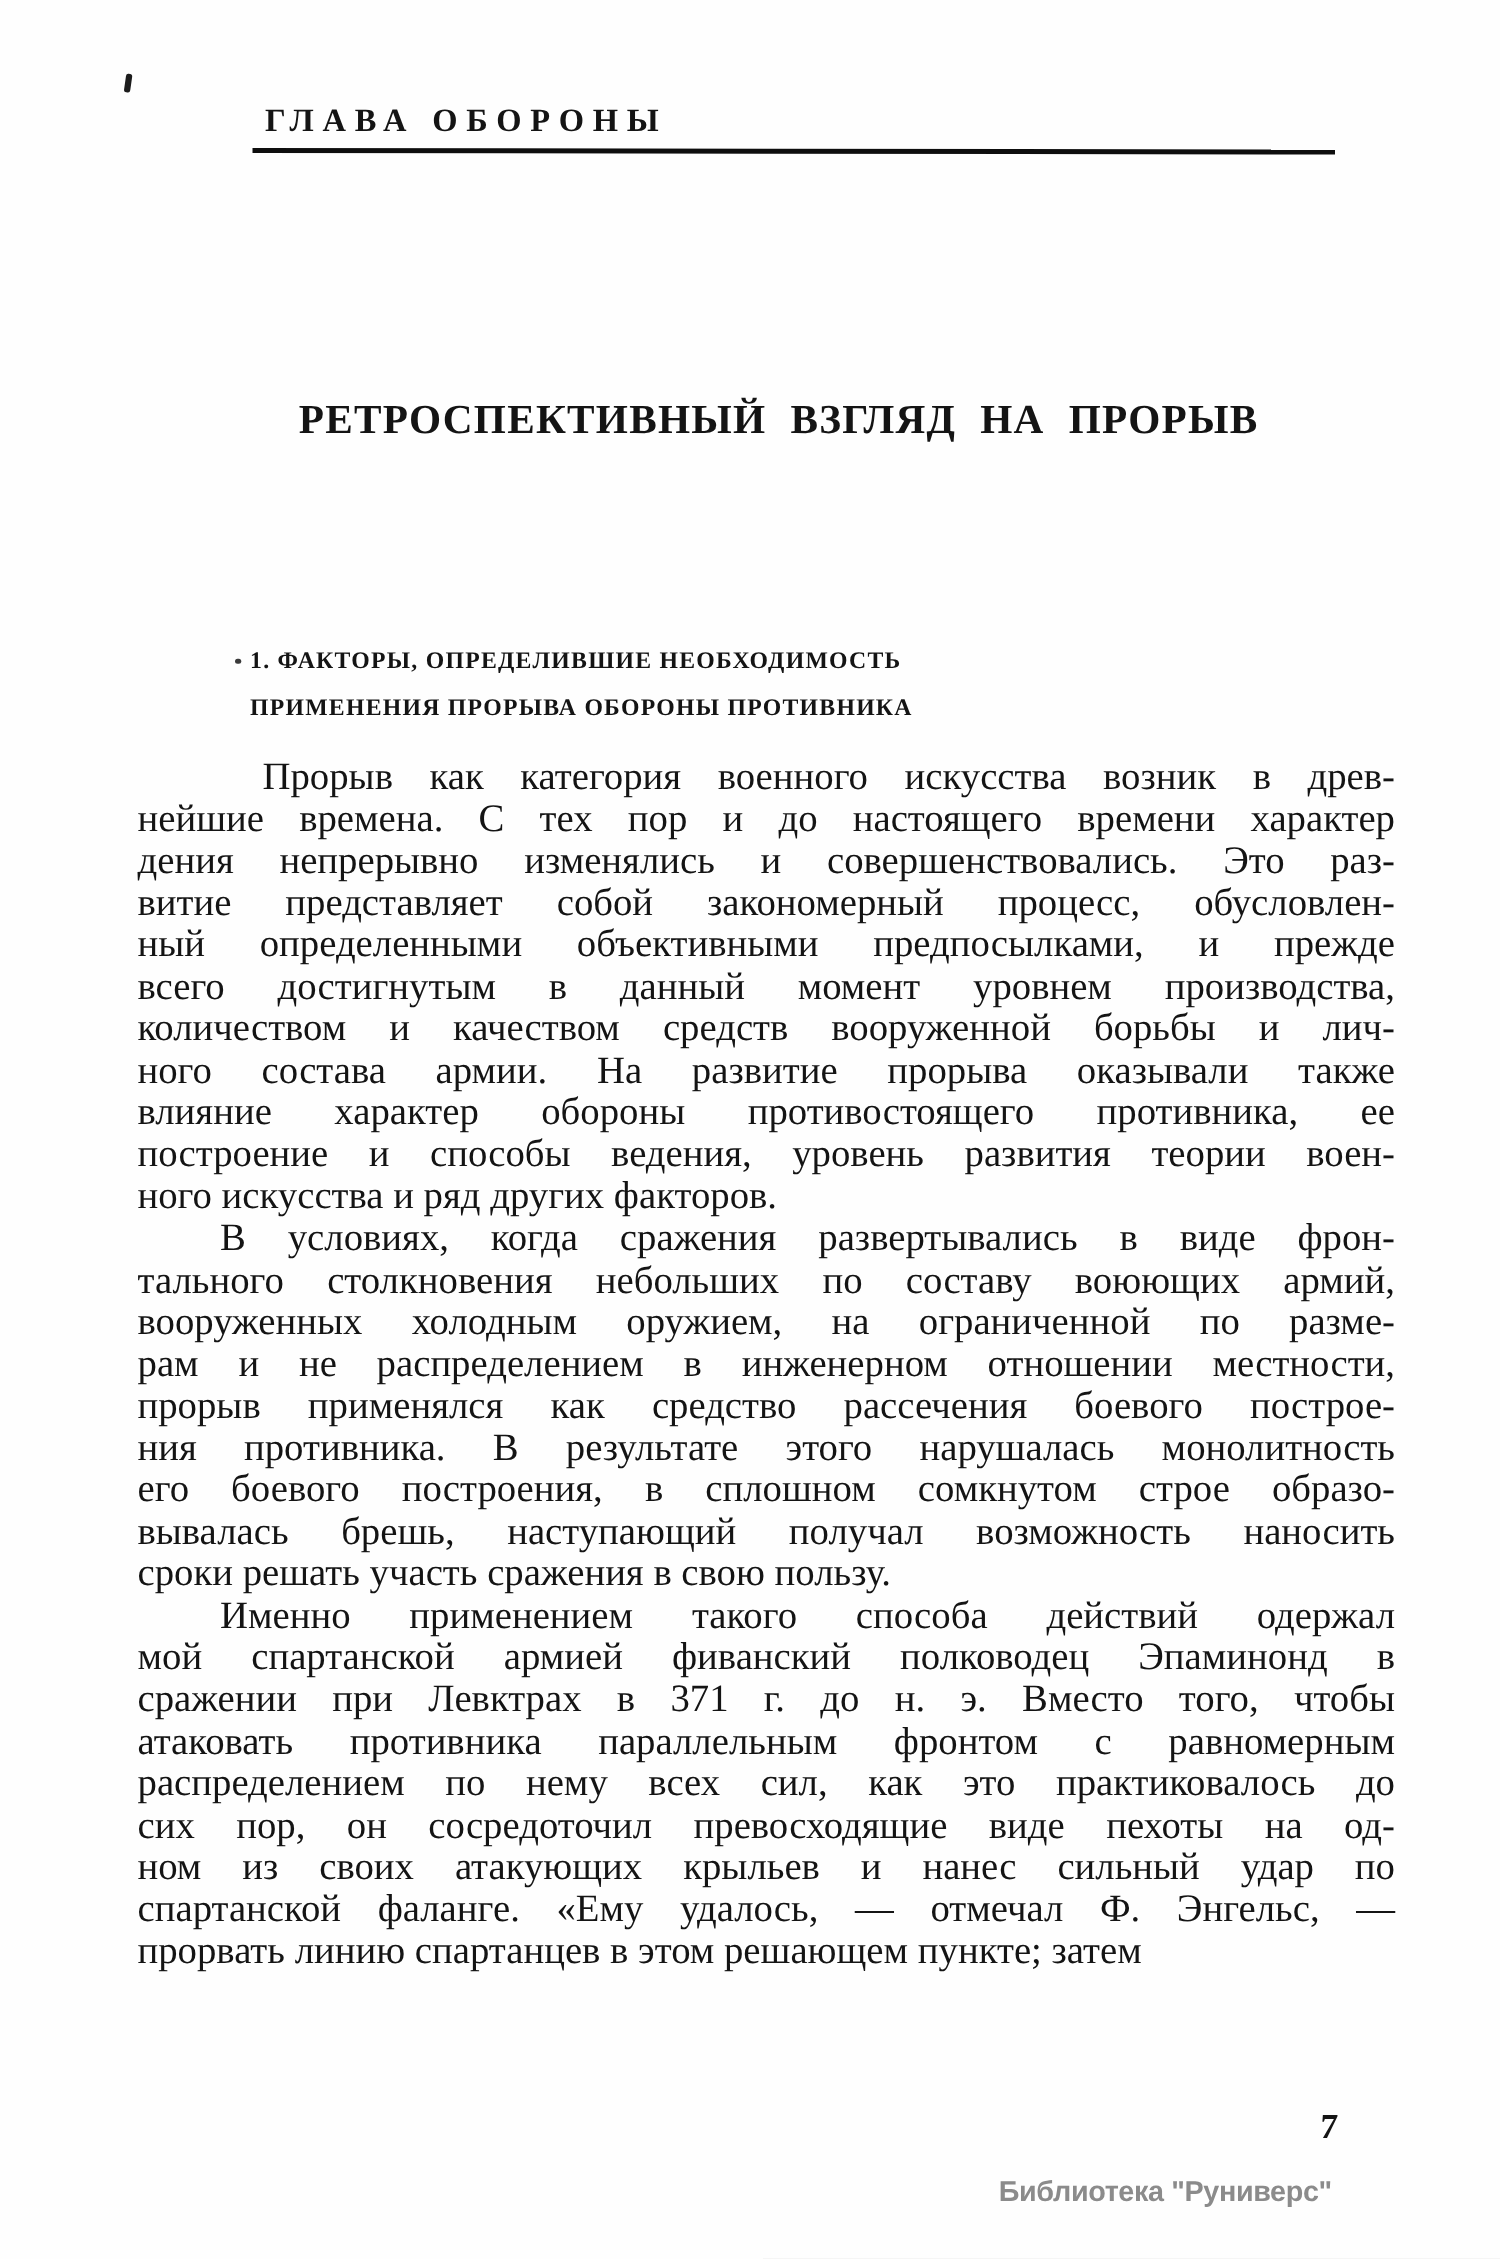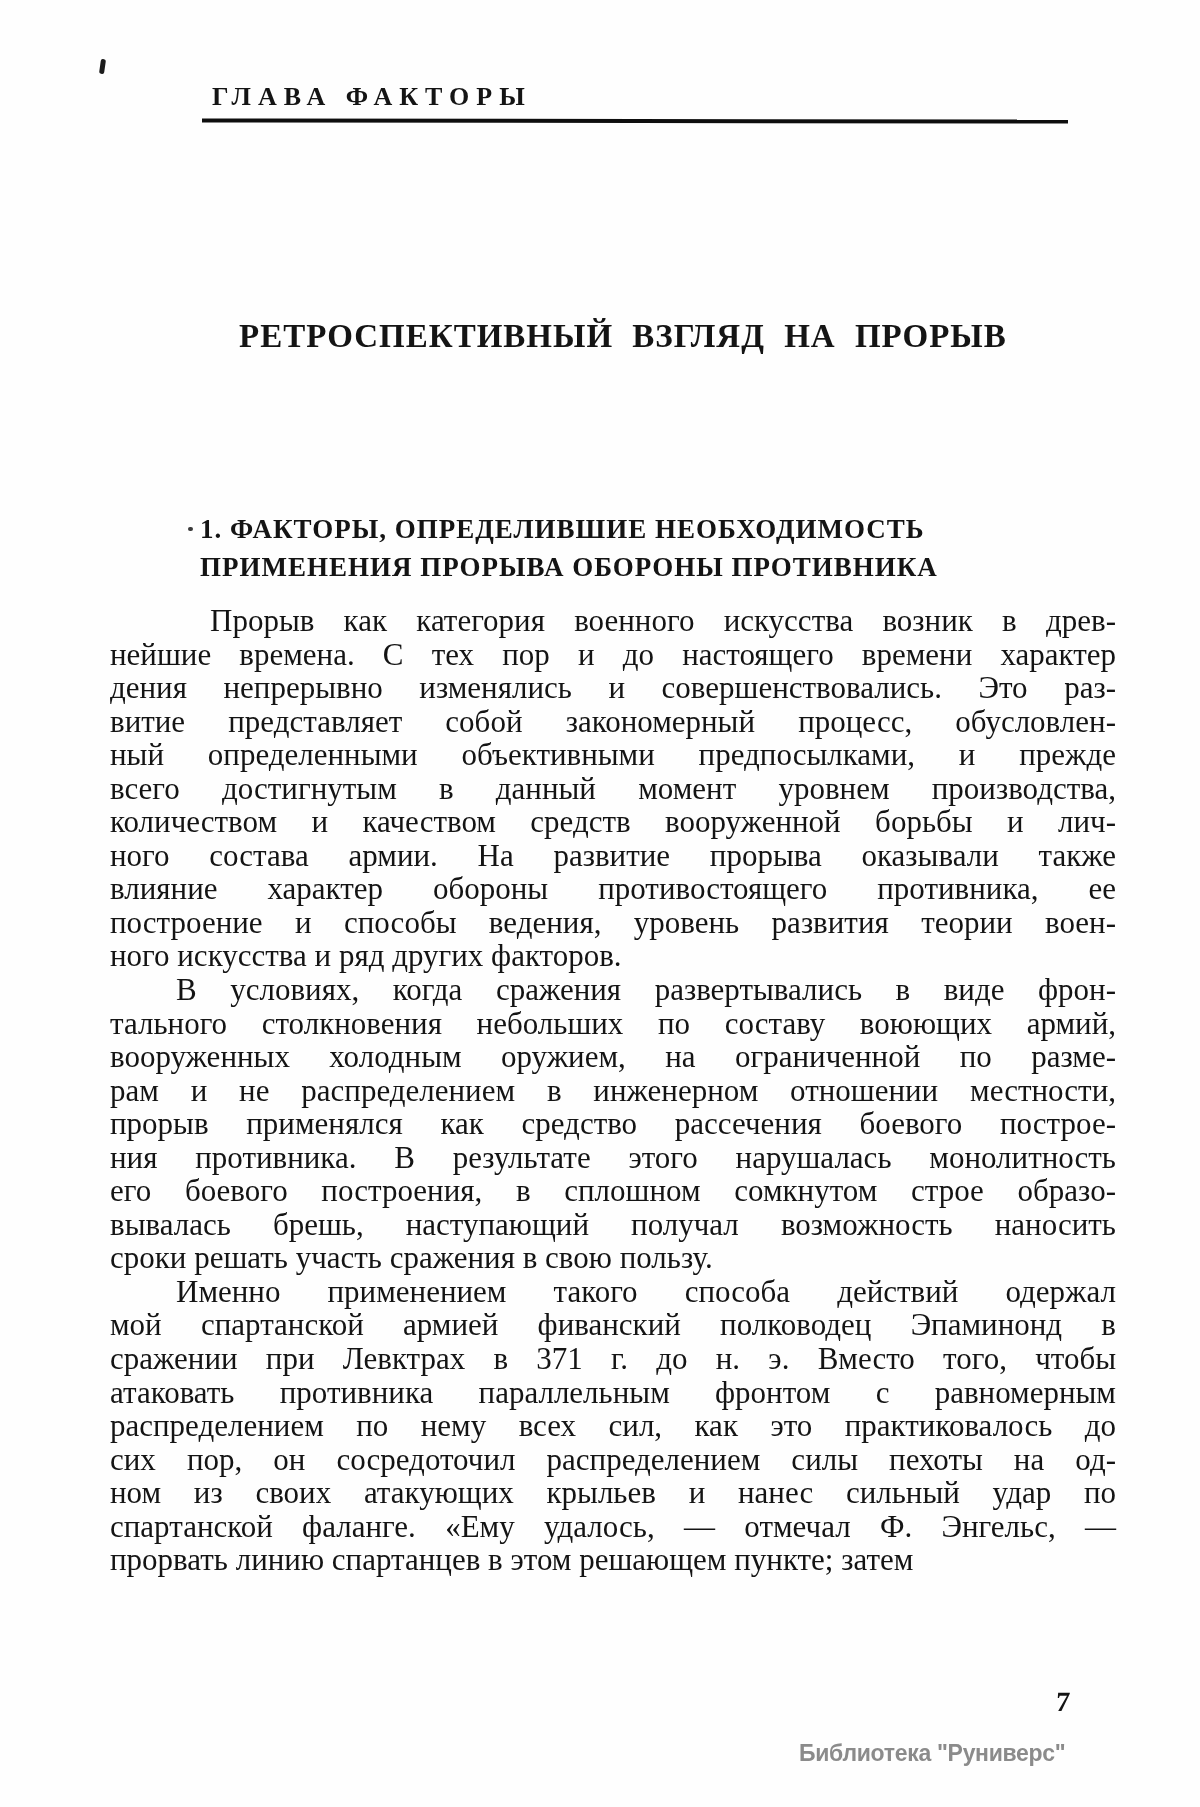--- a/index.html
+++ b/index.html
@@ -28,21 +28,21 @@
     width:866px;height:4px;background:#0e0e0e;
     transform:rotate(0.08deg);
   }
   .title{
     position:absolute;left:212px;top:318px;
     font-size:33px;font-weight:700;
     letter-spacing:1px;word-spacing:10px;white-space:nowrap;margin-left:27px;
   }
   .section-heading{
     position:absolute;left:200px;top:510px;
-    font-size:27px;font-weight:700;line-height:38px;
+    font-size:19px;font-weight:700;line-height:38px;
     letter-spacing:1px;white-space:nowrap;
   }
   .body-text{
     position:absolute;left:110px;top:604px;
     width:1006px;
     font-size:31px;line-height:33.55px;
   }
   .bline{
     text-align:justify;
     text-align-last:justify;
@@ -66,21 +66,21 @@
     position:absolute;background:#1c1c1c;border-radius:2px;
   }
   .speck.edge{left:100px;top:59px;width:5px;height:15px;transform:rotate(8deg);}
   .speck.dot{left:188px;top:527px;width:5px;height:4px;background:#3a3a3a;}
 </style>
 </head>
 <body>
 
 <div class="page">
 
-  <div class="chapter-header">ГЛАВА ФАКТОРЫ</div>
+  <div class="chapter-header">ГЛАВА ОБОРОНЫ</div>
 
   <div class="rule"></div>
 
   <div class="title">РЕТРОСПЕКТИВНЫЙ ВЗГЛЯД НА ПРОРЫВ</div>
 
   <div class="section-heading">
     <div>1. ФАКТОРЫ, ОПРЕДЕЛИВШИЕ НЕОБХОДИМОСТЬ</div>
     <div>ПРИМЕНЕНИЯ ПРОРЫВА ОБОРОНЫ ПРОТИВНИКА</div>
   </div>
 
@@ -103,21 +103,21 @@
       <div class="bline">прорыв применялся как средство рассечения боевого построе-</div>
       <div class="bline">ния противника. В результате этого нарушалась монолитность</div>
       <div class="bline">его боевого построения, в сплошном сомкнутом строе образо-</div>
       <div class="bline">вывалась брешь, наступающий получал возможность наносить</div>
       <div class="bline pend">сроки решать участь сражения в свою пользу.</div>
       <div class="bline pstart">Именно применением такого способа действий одержал</div>
       <div class="bline">мой спартанской армией фиванский полководец Эпаминонд в</div>
       <div class="bline">сражении при Левктрах в 371 г. до н. э. Вместо того, чтобы</div>
       <div class="bline">атаковать противника параллельным фронтом с равномерным</div>
       <div class="bline">распределением по нему всех сил, как это практиковалось до</div>
-      <div class="bline">сих пор, он сосредоточил распределением силы пехоты на од-</div>
+      <div class="bline">сих пор, он сосредоточил превосходящие виде пехоты на од-</div>
       <div class="bline">ном из своих атакующих крыльев и нанес сильный удар по</div>
       <div class="bline">спартанской фаланге. «Ему удалось, — отмечал Ф. Энгельс, —</div>
       <div class="bline pend">прорвать линию спартанцев в этом решающем пункте; затем</div>
     </div>
 
   <div class="page-number">7</div>
 
   <div class="watermark">Библиотека "Руниверс"</div>
 
   <div class="speck edge"></div>

